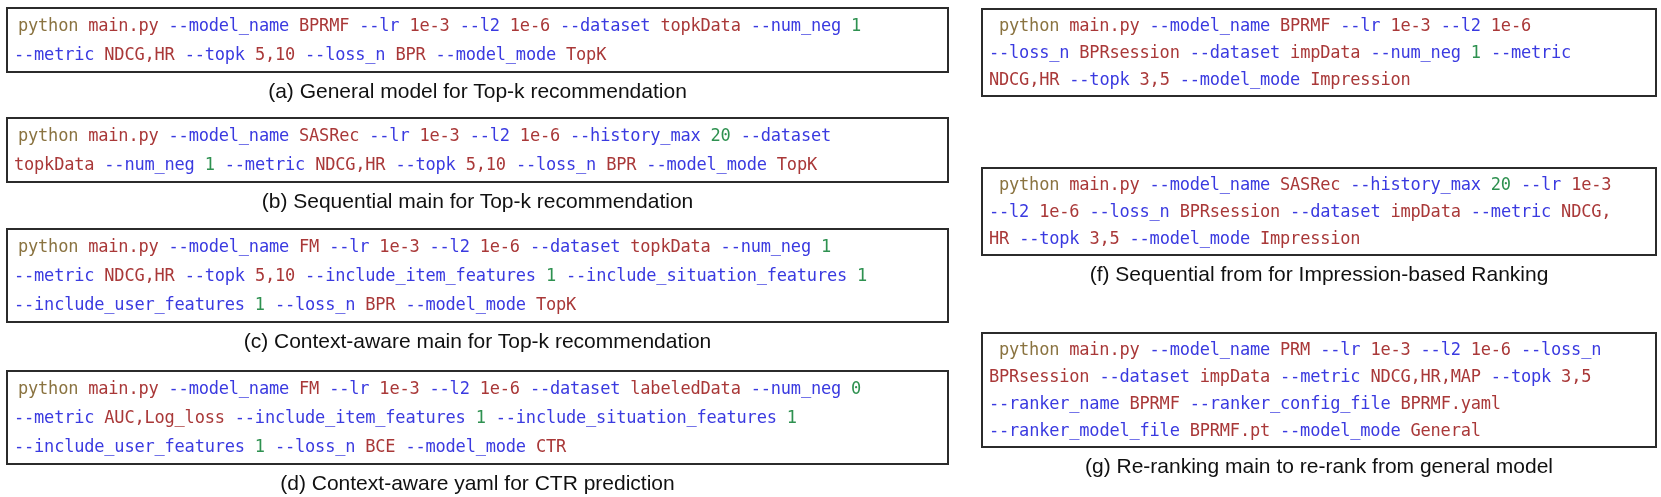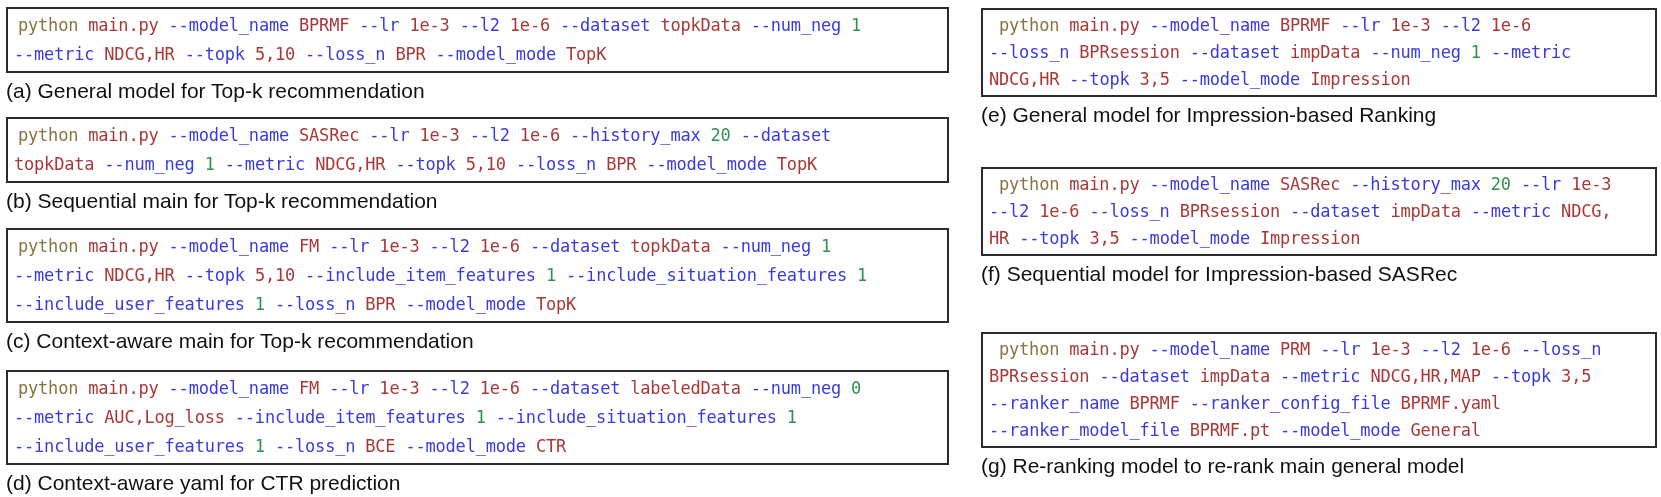--- a/index.html
+++ b/index.html
@@ -32,20 +32,21 @@
     font-family: "DejaVu Sans Mono", monospace;
     font-size: 17px;
     letter-spacing: -0.2px;
   }
   #col-left  .codebox { line-height: 29px; }
   #col-right .codebox { line-height: 27px; }
   #col-left  .code-line:first-child { padding-left: 4px; }
   #col-right .code-line:first-child { padding-left: 10px; }
 
   .caption {
+    text-align: center;
     font-family: "Liberation Sans", sans-serif;
     font-size: 21px;
     color: #111111;
     margin-top: 6px;
   }
 </style>
 </head>
 <body>
 
 <div class="col" id="col-left">
@@ -62,23 +63,22 @@
       <figcaption class="caption" style="color: rgb(17, 17, 17);">(c) Context-aware main for Top-k recommendation</figcaption>
     </figure>
     <figure class="code-figure" id="fig-d">
       <div class="codebox" style="border-color: rgb(43, 43, 43);"><div class="code-line"><span style="color: rgb(138, 115, 64);">python</span> <span style="color: rgb(169, 56, 56);">main.py</span> <span style="color: rgb(58, 58, 224);">--model_name</span> <span style="color: rgb(169, 56, 56);">FM</span> <span style="color: rgb(58, 58, 224);">--lr</span> <span style="color: rgb(169, 56, 56);">1e-3</span> <span style="color: rgb(58, 58, 224);">--l2</span> <span style="color: rgb(169, 56, 56);">1e-6</span> <span style="color: rgb(58, 58, 224);">--dataset</span> <span style="color: rgb(169, 56, 56);">labeledData</span> <span style="color: rgb(58, 58, 224);">--num_neg</span> <span style="color: rgb(46, 145, 80);">0</span></div><div class="code-line"><span style="color: rgb(58, 58, 224);">--metric</span> <span style="color: rgb(169, 56, 56);">AUC,Log_loss</span> <span style="color: rgb(58, 58, 224);">--include_item_features</span> <span style="color: rgb(46, 145, 80);">1</span> <span style="color: rgb(58, 58, 224);">--include_situation_features</span> <span style="color: rgb(46, 145, 80);">1</span></div><div class="code-line"><span style="color: rgb(58, 58, 224);">--include_user_features</span> <span style="color: rgb(46, 145, 80);">1</span> <span style="color: rgb(58, 58, 224);">--loss_n</span> <span style="color: rgb(169, 56, 56);">BCE</span> <span style="color: rgb(58, 58, 224);">--model_mode</span> <span style="color: rgb(169, 56, 56);">CTR</span></div></div>
       <figcaption class="caption" style="color: rgb(17, 17, 17);">(d) Context-aware yaml for CTR prediction</figcaption>
     </figure>
   </div>
 <div class="col" id="col-right">
     <figure class="code-figure" id="fig-e">
       <div class="codebox" style="border-color: rgb(43, 43, 43);"><div class="code-line"><span style="color: rgb(138, 115, 64);">python</span> <span style="color: rgb(169, 56, 56);">main.py</span> <span style="color: rgb(58, 58, 224);">--model_name</span> <span style="color: rgb(169, 56, 56);">BPRMF</span> <span style="color: rgb(58, 58, 224);">--lr</span> <span style="color: rgb(169, 56, 56);">1e-3</span> <span style="color: rgb(58, 58, 224);">--l2</span> <span style="color: rgb(169, 56, 56);">1e-6</span></div><div class="code-line"><span style="color: rgb(58, 58, 224);">--loss_n</span> <span style="color: rgb(169, 56, 56);">BPRsession</span> <span style="color: rgb(58, 58, 224);">--dataset</span> <span style="color: rgb(169, 56, 56);">impData</span> <span style="color: rgb(58, 58, 224);">--num_neg</span> <span style="color: rgb(46, 145, 80);">1</span> <span style="color: rgb(58, 58, 224);">--metric</span></div><div class="code-line"><span style="color: rgb(169, 56, 56);">NDCG,HR</span> <span style="color: rgb(58, 58, 224);">--topk</span> <span style="color: rgb(169, 56, 56);">3,5</span> <span style="color: rgb(58, 58, 224);">--model_mode</span> <span style="color: rgb(169, 56, 56);">Impression</span></div></div>
-      <figcaption class="caption" style="color: rgb(17, 17, 17);">(e) General model for Impression-based Ranking</figcaption>
     </figure>
     <figure class="code-figure" id="fig-f">
       <div class="codebox" style="border-color: rgb(43, 43, 43);"><div class="code-line"><span style="color: rgb(138, 115, 64);">python</span> <span style="color: rgb(169, 56, 56);">main.py</span> <span style="color: rgb(58, 58, 224);">--model_name</span> <span style="color: rgb(169, 56, 56);">SASRec</span> <span style="color: rgb(58, 58, 224);">--history_max</span> <span style="color: rgb(46, 145, 80);">20</span> <span style="color: rgb(58, 58, 224);">--lr</span> <span style="color: rgb(169, 56, 56);">1e-3</span></div><div class="code-line"><span style="color: rgb(58, 58, 224);">--l2</span> <span style="color: rgb(169, 56, 56);">1e-6</span> <span style="color: rgb(58, 58, 224);">--loss_n</span> <span style="color: rgb(169, 56, 56);">BPRsession</span> <span style="color: rgb(58, 58, 224);">--dataset</span> <span style="color: rgb(169, 56, 56);">impData</span> <span style="color: rgb(58, 58, 224);">--metric</span> <span style="color: rgb(169, 56, 56);">NDCG,</span></div><div class="code-line"><span style="color: rgb(169, 56, 56);">HR</span> <span style="color: rgb(58, 58, 224);">--topk</span> <span style="color: rgb(169, 56, 56);">3,5</span> <span style="color: rgb(58, 58, 224);">--model_mode</span> <span style="color: rgb(169, 56, 56);">Impression</span></div></div>
-      <figcaption class="caption" style="color: rgb(17, 17, 17);">(f) Sequential model for Impression-based SASRec</figcaption>
+      <figcaption class="caption" style="color: rgb(17, 17, 17);">(f) Sequential from for Impression-based Ranking</figcaption>
     </figure>
     <figure class="code-figure" id="fig-g">
       <div class="codebox" style="border-color: rgb(43, 43, 43);"><div class="code-line"><span style="color: rgb(138, 115, 64);">python</span> <span style="color: rgb(169, 56, 56);">main.py</span> <span style="color: rgb(58, 58, 224);">--model_name</span> <span style="color: rgb(169, 56, 56);">PRM</span> <span style="color: rgb(58, 58, 224);">--lr</span> <span style="color: rgb(169, 56, 56);">1e-3</span> <span style="color: rgb(58, 58, 224);">--l2</span> <span style="color: rgb(169, 56, 56);">1e-6</span> <span style="color: rgb(58, 58, 224);">--loss_n</span></div><div class="code-line"><span style="color: rgb(169, 56, 56);">BPRsession</span> <span style="color: rgb(58, 58, 224);">--dataset</span> <span style="color: rgb(169, 56, 56);">impData</span> <span style="color: rgb(58, 58, 224);">--metric</span> <span style="color: rgb(169, 56, 56);">NDCG,HR,MAP</span> <span style="color: rgb(58, 58, 224);">--topk</span> <span style="color: rgb(169, 56, 56);">3,5</span></div><div class="code-line"><span style="color: rgb(58, 58, 224);">--ranker_name</span> <span style="color: rgb(169, 56, 56);">BPRMF</span> <span style="color: rgb(58, 58, 224);">--ranker_config_file</span> <span style="color: rgb(169, 56, 56);">BPRMF.yaml</span></div><div class="code-line"><span style="color: rgb(58, 58, 224);">--ranker_model_file</span> <span style="color: rgb(169, 56, 56);">BPRMF.pt</span> <span style="color: rgb(58, 58, 224);">--model_mode</span> <span style="color: rgb(169, 56, 56);">General</span></div></div>
-      <figcaption class="caption" style="color: rgb(17, 17, 17);">(g) Re-ranking model to re-rank main general model</figcaption>
+      <figcaption class="caption" style="color: rgb(17, 17, 17);">(g) Re-ranking main to re-rank from general model</figcaption>
     </figure>
   </div>
 
 </body></html>

